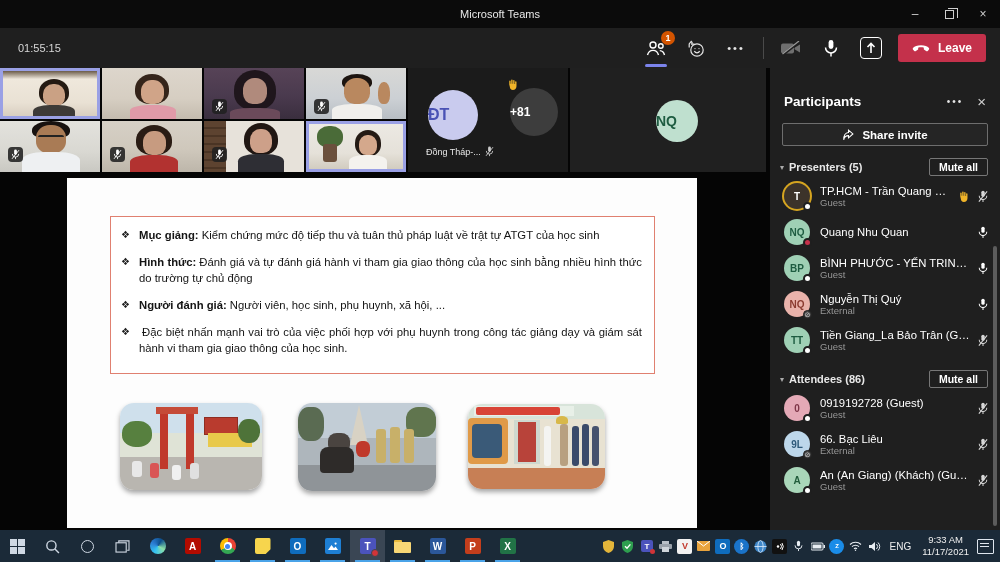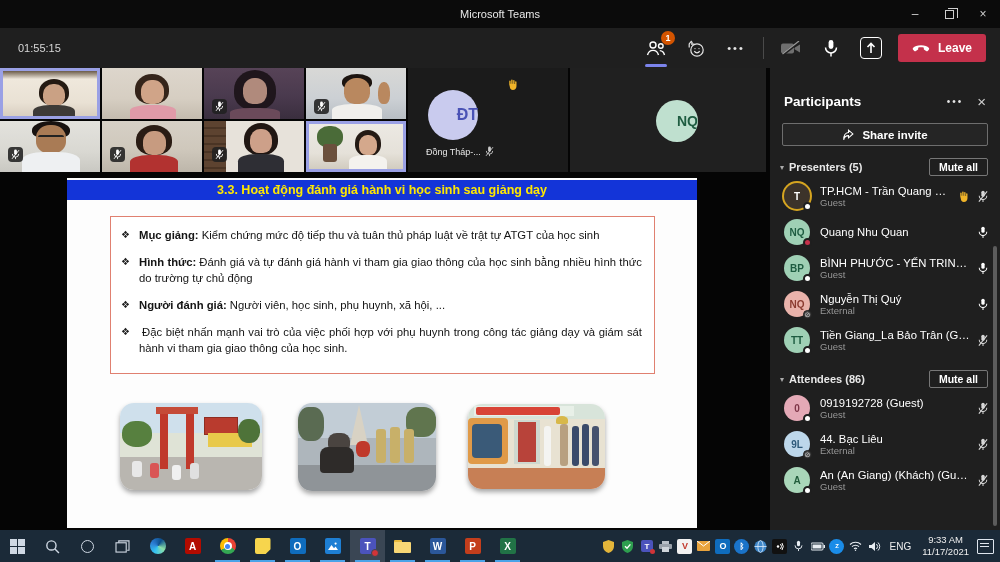--- a/index.html
+++ b/index.html
@@ -42,21 +42,21 @@
   
   .vtile { position:absolute; width:100px; height:51px; overflow:hidden; background:#333; }
   .vtile.purple { border:3px solid #9aa0e5; }
   .head { position:absolute; border-radius:46% 46% 40% 40%; }
   .hair { position:absolute; border-radius:50% 50% 42% 42%; }
   .torso { position:absolute; border-radius:40% 40% 0 0; }
   .mic-badge { position:absolute; width:15px; height:15px; background:rgba(32,32,32,.88);
                border-radius:4px; display:flex; align-items:center; justify-content:center; }
   .avatar-tile { position:absolute; left:408px; top:0; width:160px; height:104px; background:#1b1b1b; }
   .speaker-tile { position:absolute; left:570px; top:0; width:196px; height:104px; background:#202020; }
-  .circle-avatar { border-radius:50%; display:flex; align-items:center; justify-content:flex-end; font-weight:bold; }
+  .circle-avatar { border-radius:50%; display:flex; align-items:center; justify-content:flex-start; font-weight:bold; }
   .dt-avatar { position:absolute; left:20px; top:22px; width:50px; height:50px; background:#c9cbee; color:#4a52b5; font-size:16px; }
   .more-avatar { position:absolute; left:102px; top:20px; width:48px; height:48px; background:#3d3d3d; color:#fff; font-size:12px; }
   .nq-avatar { position:absolute; left:86px; top:32px; width:42px; height:42px; background:#bfe0cf; color:#1e5c41; font-size:14px; }
   .dt-label-row { position:absolute; left:18px; top:78px; display:flex; align-items:center; gap:4px; }
   .dt-label { font-size:9px; color:#e8e8e8; }
   .hand-float { position:absolute; left:98px; top:10px; }
 
   
   .slide { position:absolute; left:67px; top:110px; width:630px; height:350px; background:#fdfdfd; color:#111; }
   .slide-banner { position:absolute; left:0; top:2px; width:630px; height:20px; background:#1334d8;
@@ -286,20 +286,23 @@
       <div style="position:absolute;left:14px;top:20px;width:14px;height:18px;background:#6b503c;border-radius:3px;"></div>
       <div class="hair" style="left:46px;top:6px;width:26px;height:26px;background:#241a14;"></div>
       <div class="head" style="left:50px;top:11px;width:18px;height:20px;background:#d4a88c;"></div>
       <div class="torso" style="left:40px;top:31px;width:38px;height:16px;background:#f4f2ee;"></div>
     </div>
 
     <div class="avatar-tile">
       <div class="circle-avatar dt-avatar">
         <span>ĐT</span>
       </div>
+      <div class="circle-avatar more-avatar">
+        <span>+81</span>
+      </div>
       <div class="hand-float">
         <svg width="13" height="13" viewBox="0 0 16 16">
             <path d="M4 8V4a.85.85 0 0 1 1.7 0v3h.7V2.6a.85.85 0 0 1 1.7 0V7h.7V3.3a.85.85 0 0 1 1.7 0V7.4h.7V5a.85.85 0 0 1 1.7 0v5c0 2.9-1.9 4.7-4.4 4.7-2.4 0-3.8-1.7-3.8-4z" fill="#f0b429"></path>
           </svg>
       </div>
       <div class="dt-label-row">
         <span class="dt-label">Đồng Tháp-...</span>
         <svg width="9" height="11" viewBox="0 0 14 19">
             <rect x="4.6" y="1" width="4.8" height="9" rx="2.4" fill="#ccc"></rect>
             <path d="M1.5 8.5a5.5 5.5 0 0 0 11 0" fill="none" stroke="#ccc" stroke-width="1.5"></path>
@@ -309,23 +312,20 @@
       </div>
     </div>
 
     <div class="speaker-tile">
       <div class="circle-avatar nq-avatar">
         <span>NQ</span>
       </div>
     </div>
 
     <div class="slide">
-      <div class="slide-banner">
-        <div class="slide-title">3.3. Hoạt động đánh giá hành vi học sinh sau giảng dạy</div>
-      </div>
 
       <div class="content-box">
         <div class="bullet">
           <span class="b-marker">❖</span>
           <span class="b-text"><b>Mục giảng:</b><span>Kiểm chứng mức độ tiếp thu và tuân thủ pháp luật về trật tự ATGT của học sinh</span></span>
         </div>
         <div class="bullet">
           <span class="b-marker">❖</span>
           <span class="b-text"><b>Hình thức:</b><span>Đánh giá và tự đánh giá hành vi tham gia giao thông của học sinh bằng nhiều hình thức do trường tự chủ động</span></span>
         </div>
@@ -545,21 +545,21 @@
     </div>
 
     <div class="member">
       <div class="avatar-wrap">
         <div class="avatar" style="background:#bdd7ea;color:#2e5a7a;">
             <span>9L</span>
           </div>
         <div class="status-dot external">⊘</div>
       </div>
       <div class="m-info">
-        <div class="m-name">44. Bạc Liêu</div>
+        <div class="m-name">66. Bạc Liêu</div>
         <div class="m-sub">External</div>
       </div>
       <div class="m-icons">
         <svg width="10" height="13" viewBox="0 0 14 19">
             <rect x="4.6" y="1" width="4.8" height="9" rx="2.4" fill="#d8d8d8"></rect>
             <path d="M1.5 8.5a5.5 5.5 0 0 0 11 0" fill="none" stroke="#d8d8d8" stroke-width="1.5"></path>
             <line x1="7" y1="14" x2="7" y2="17.5" stroke="#d8d8d8" stroke-width="1.5"></line>
             <line x1="1" y1="17" x2="13" y2="2" stroke="#d8d8d8" stroke-width="1.6"></line>
           </svg>
       </div>

